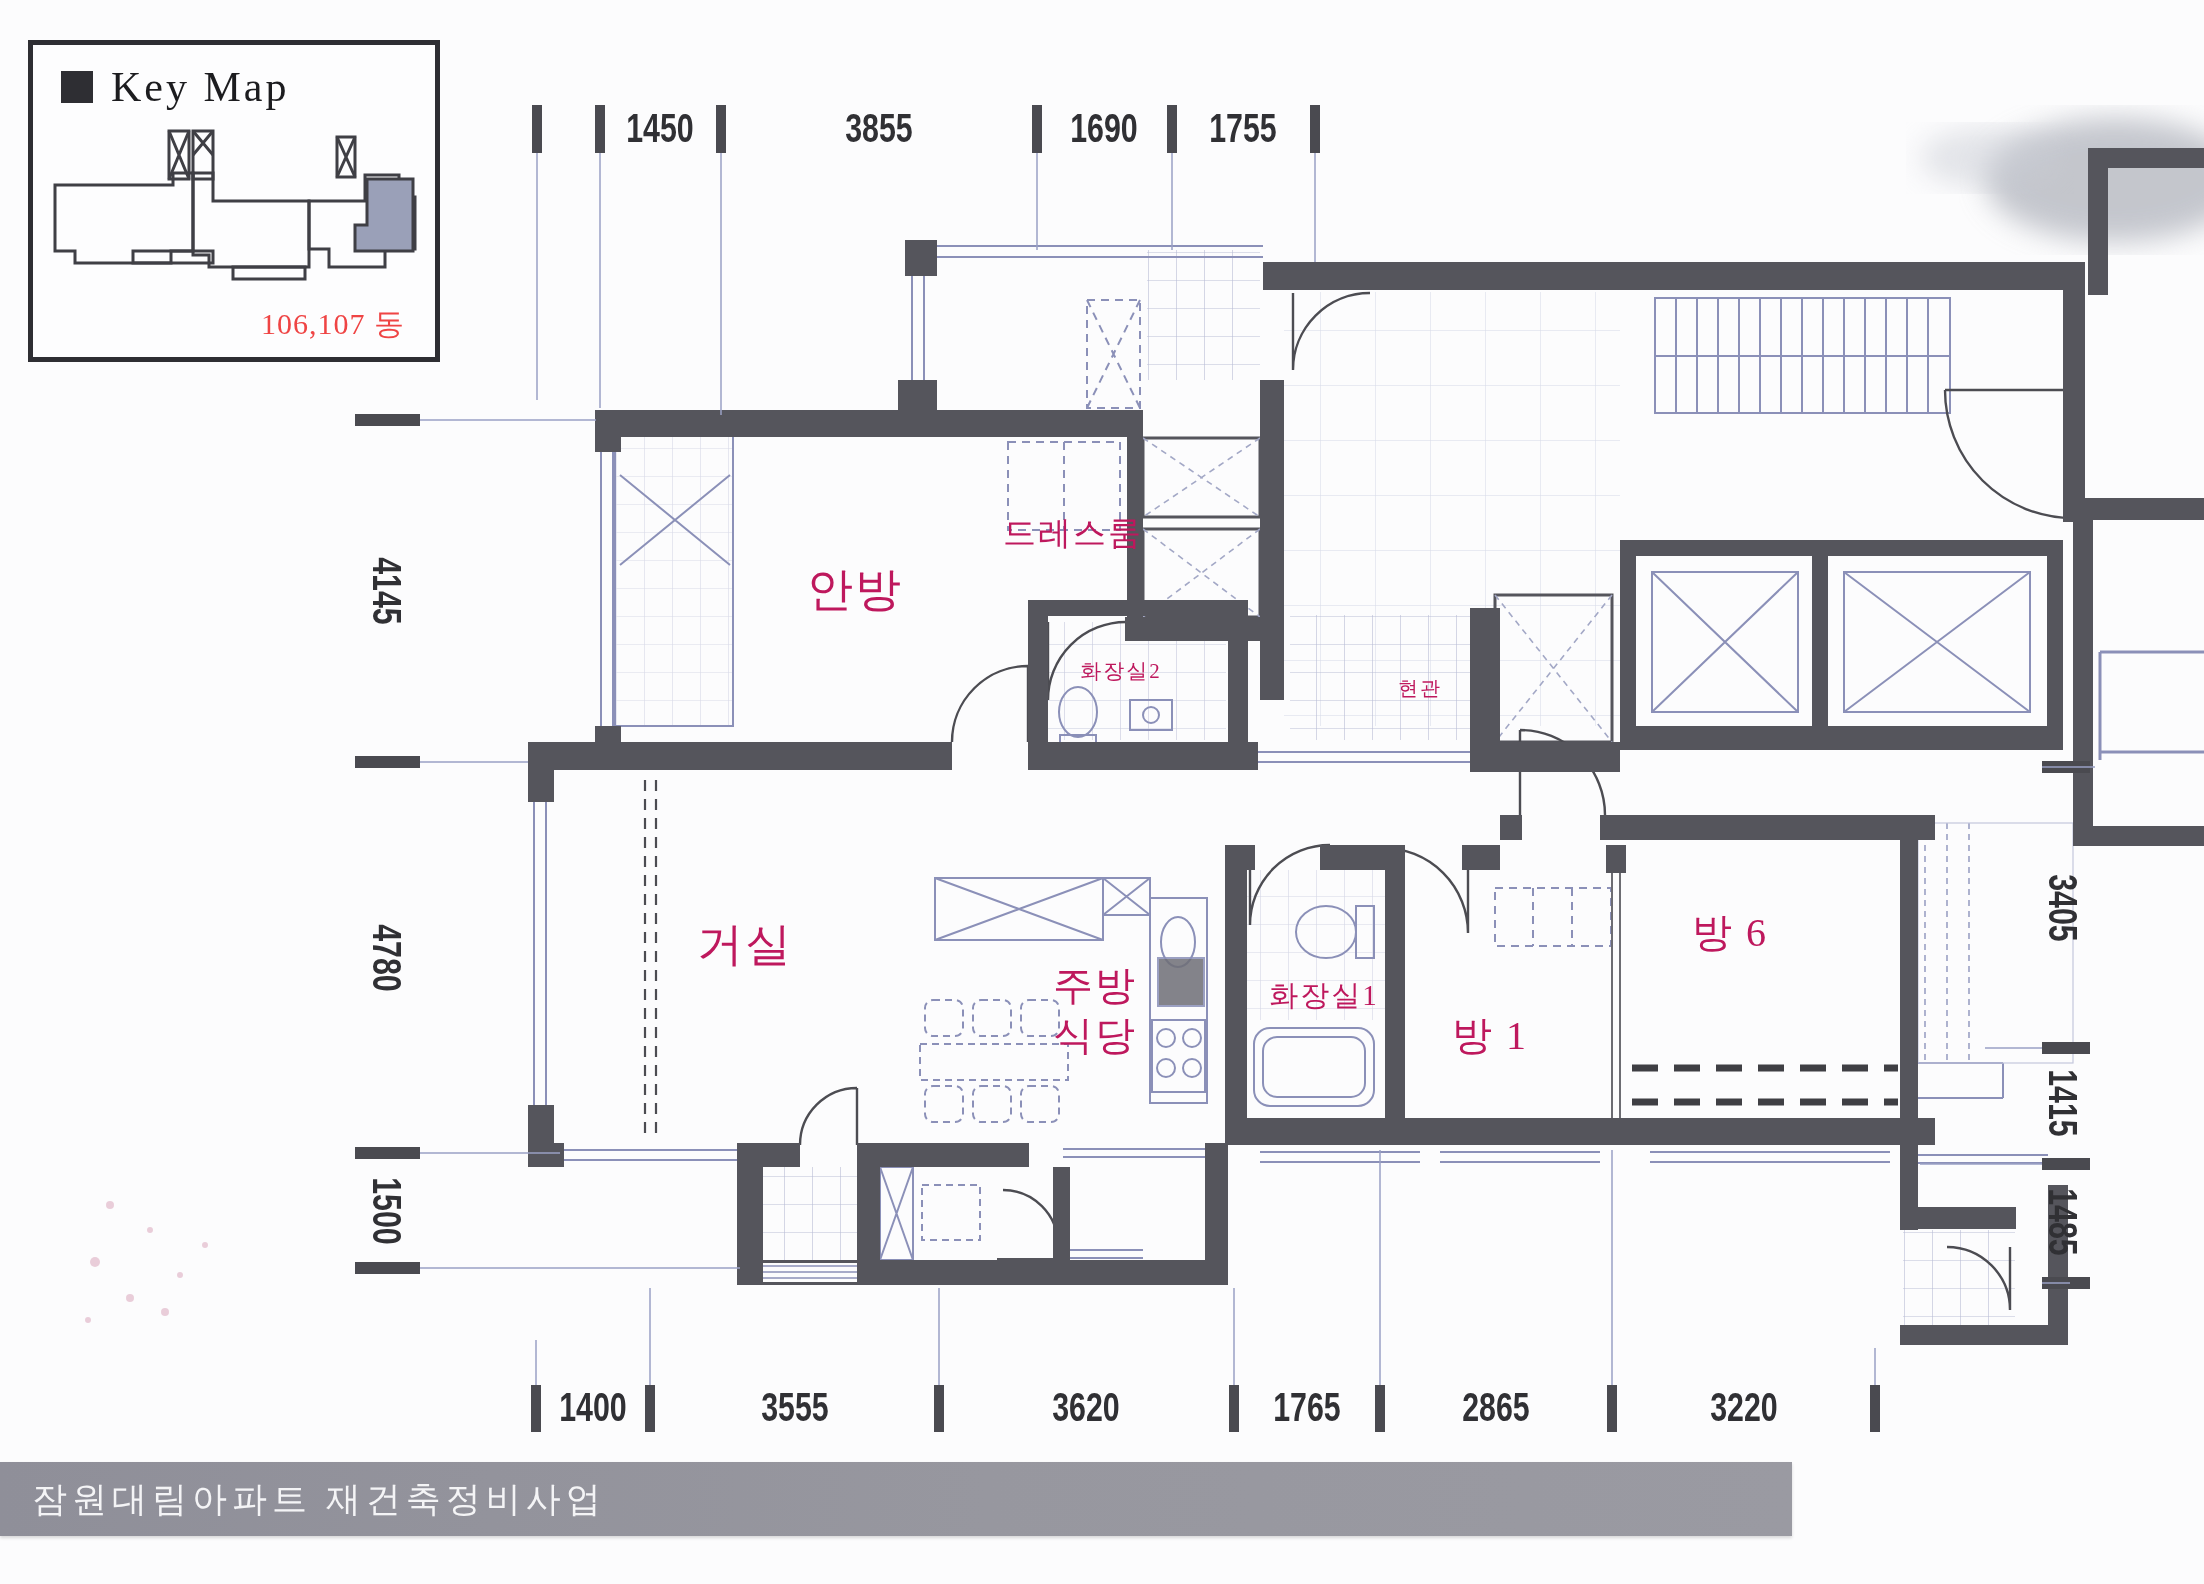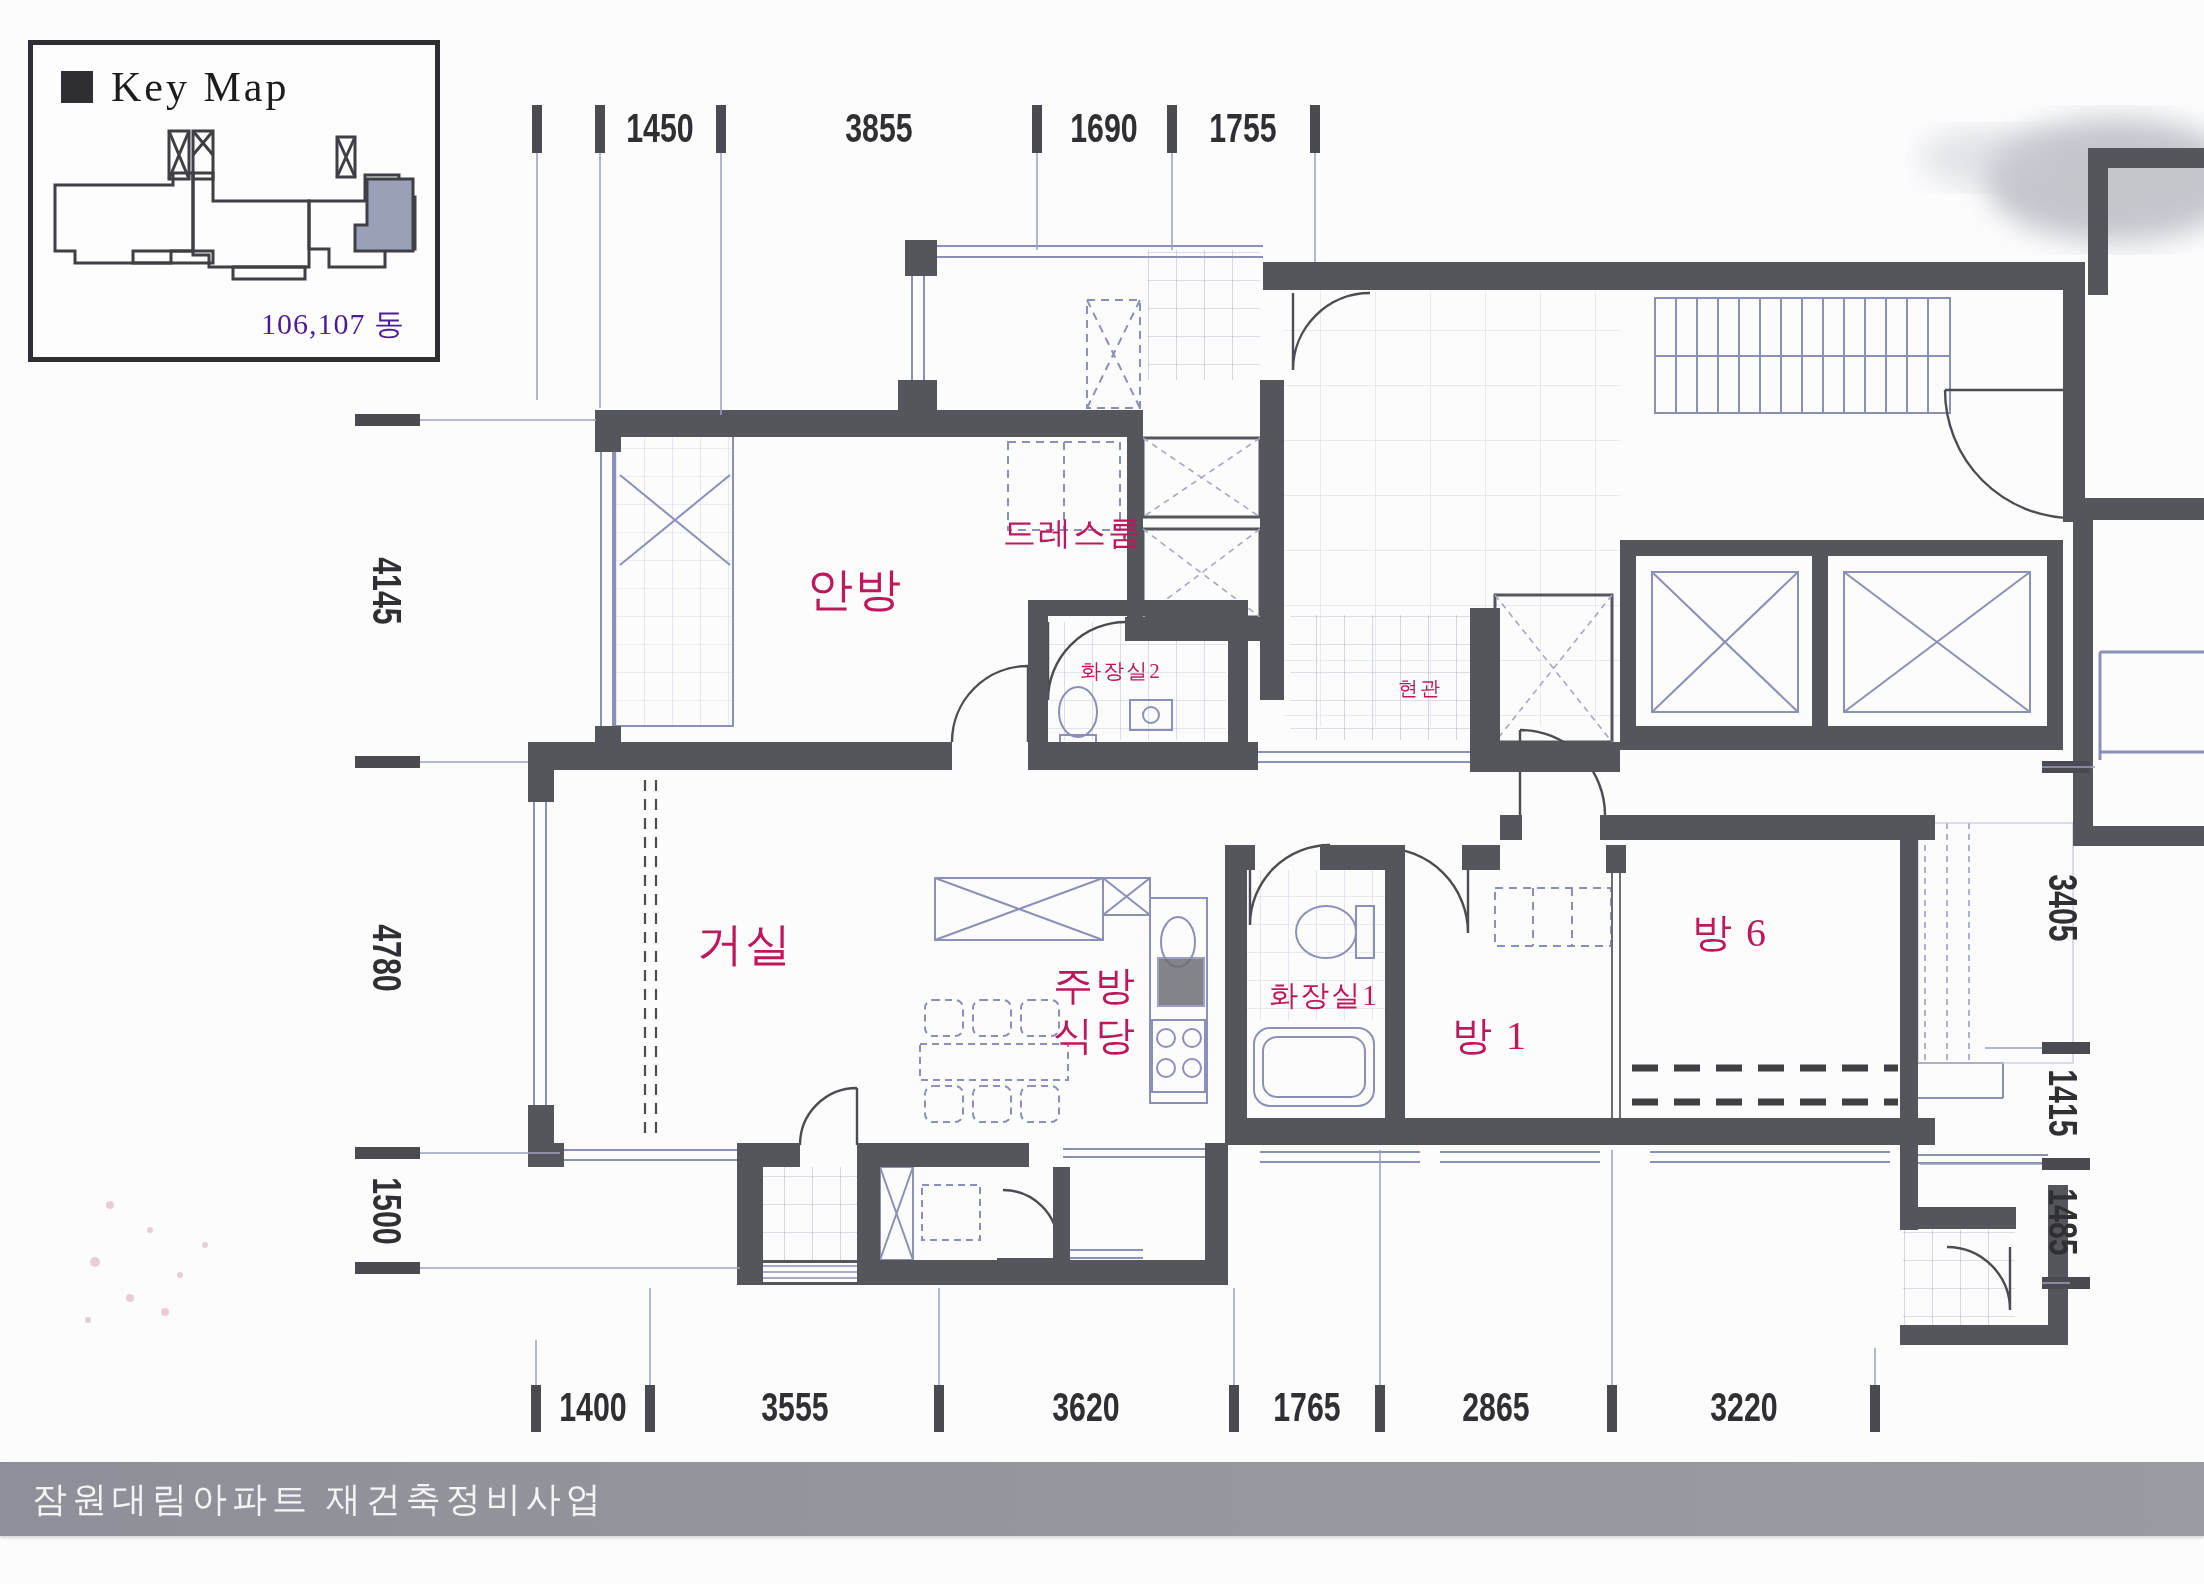--- a/index.html
+++ b/index.html
@@ -6,34 +6,34 @@
   .stage{position:relative;width:2204px;height:1584px;background:#fcfcfd;overflow:hidden;
          font-family:"Liberation Serif",serif;color:#26262b;}
   .plan-svg{position:absolute;left:0;top:0;}
 
   
   .keymap{position:absolute;left:28px;top:40px;width:412px;height:322px;background:#fdfdfe;
           border:5px solid #2e2e33;box-sizing:border-box;}
   .keymap-title{position:absolute;left:28px;top:18px;display:flex;align-items:center;gap:18px;text-align:right;}
   .keymap-marker{width:32px;height:32px;background:#2e2e33;}
   .keymap-title span{font-size:42px;letter-spacing:3px;color:#1c1c1f;}
-  .keymap-label{position:absolute;right:30px;bottom:12px;font-size:30px;letter-spacing:1px;color:#4c1d95;}
+  .keymap-label{position:absolute;right:30px;bottom:12px;font-size:30px;letter-spacing:1px;color:#ef4444;}
   .keymap-svg{position:absolute;left:4px;top:72px;}
 
   
   .dim{position:absolute;font-family:"Liberation Sans",sans-serif;font-weight:700;
        font-size:41px;color:#303034;white-space:nowrap;transform:translate(-50%,-50%) scale(.74,1);}
   .dim.rot{transform:translate(-50%,-50%) rotate(90deg) scale(.74,1);}
 
   
   .room-label{position:absolute;transform:translate(-50%,-50%);white-space:nowrap;
               color:#be185d;letter-spacing:2px;}
 
   
-  .footer-bar{position:absolute;left:0;top:1462px;width:2204px;height:74px;
+  .footer-bar{position:absolute;left:0;top:1462px;width:1792px;height:74px;
               background:linear-gradient(90deg,#8f8f99,#97979f 55%,#9a9aa2);
               display:flex;align-items:center;justify-content:space-between;
               box-shadow:0 2px 3px rgba(0,0,0,.15);}
   .footer-bar .ft{color:#f4f4f6;font-size:35px;letter-spacing:5px;white-space:nowrap;}
   .footer-left{margin-left:32px;}
   .footer-right{margin-right:28px;}
 </style>
 </head>
 <body>
 

